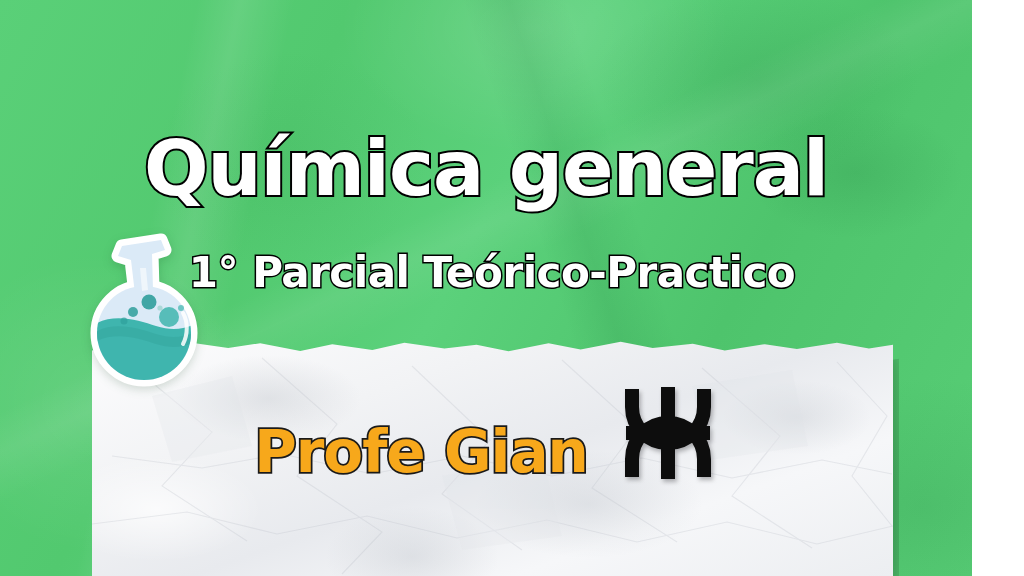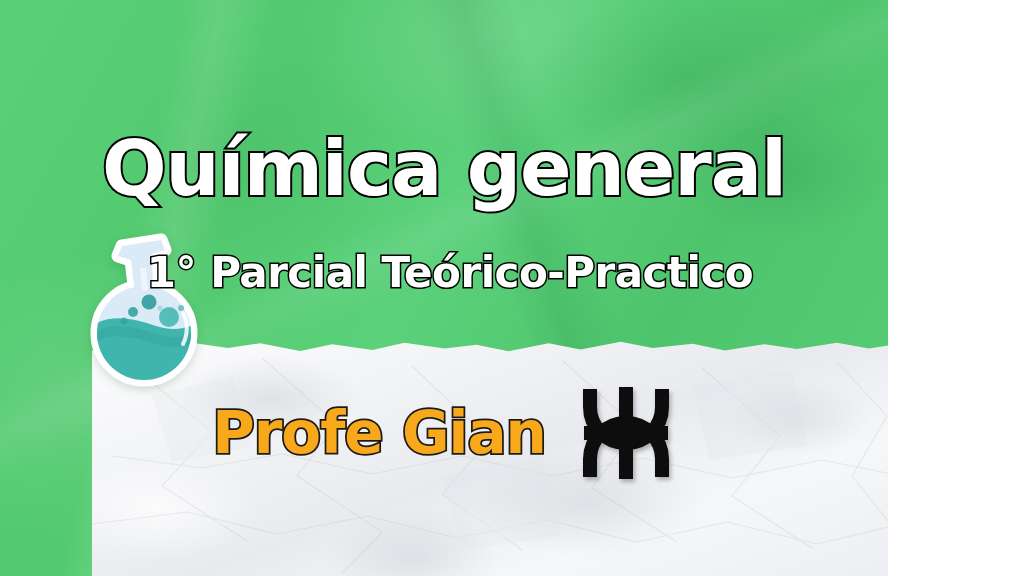--- a/index.html
+++ b/index.html
@@ -6,21 +6,21 @@
     margin: 0;
     padding: 0;
     background: #ffffff;
   }
   body {
     font-family: "Liberation Sans", sans-serif;
   }
 
   #poster {
     position: relative;
-    width: 888px;
+    width: 972px;
     height: 576px;
     overflow: hidden;
     background: #55cc73;
   }
 
   
   .bg-green {
     position: absolute;
     inset: 0;
     background:
@@ -132,21 +132,21 @@
     paint-order: stroke fill;
     white-space: nowrap;
   }
 
   .presenter-row {
     position: absolute;
     left: 0;
     right: 0;
     top: 385px;
     display: flex;
-    align-items: center;
+    align-items: flex-end;
     justify-content: center;
     gap: 30px;
   }
   .presenter-name {
     font-family: "DejaVu Sans", sans-serif;
     font-weight: 700;
     font-size: 58px;
     letter-spacing: -1px;
     color: #f7a81b;
     line-height: 1;

